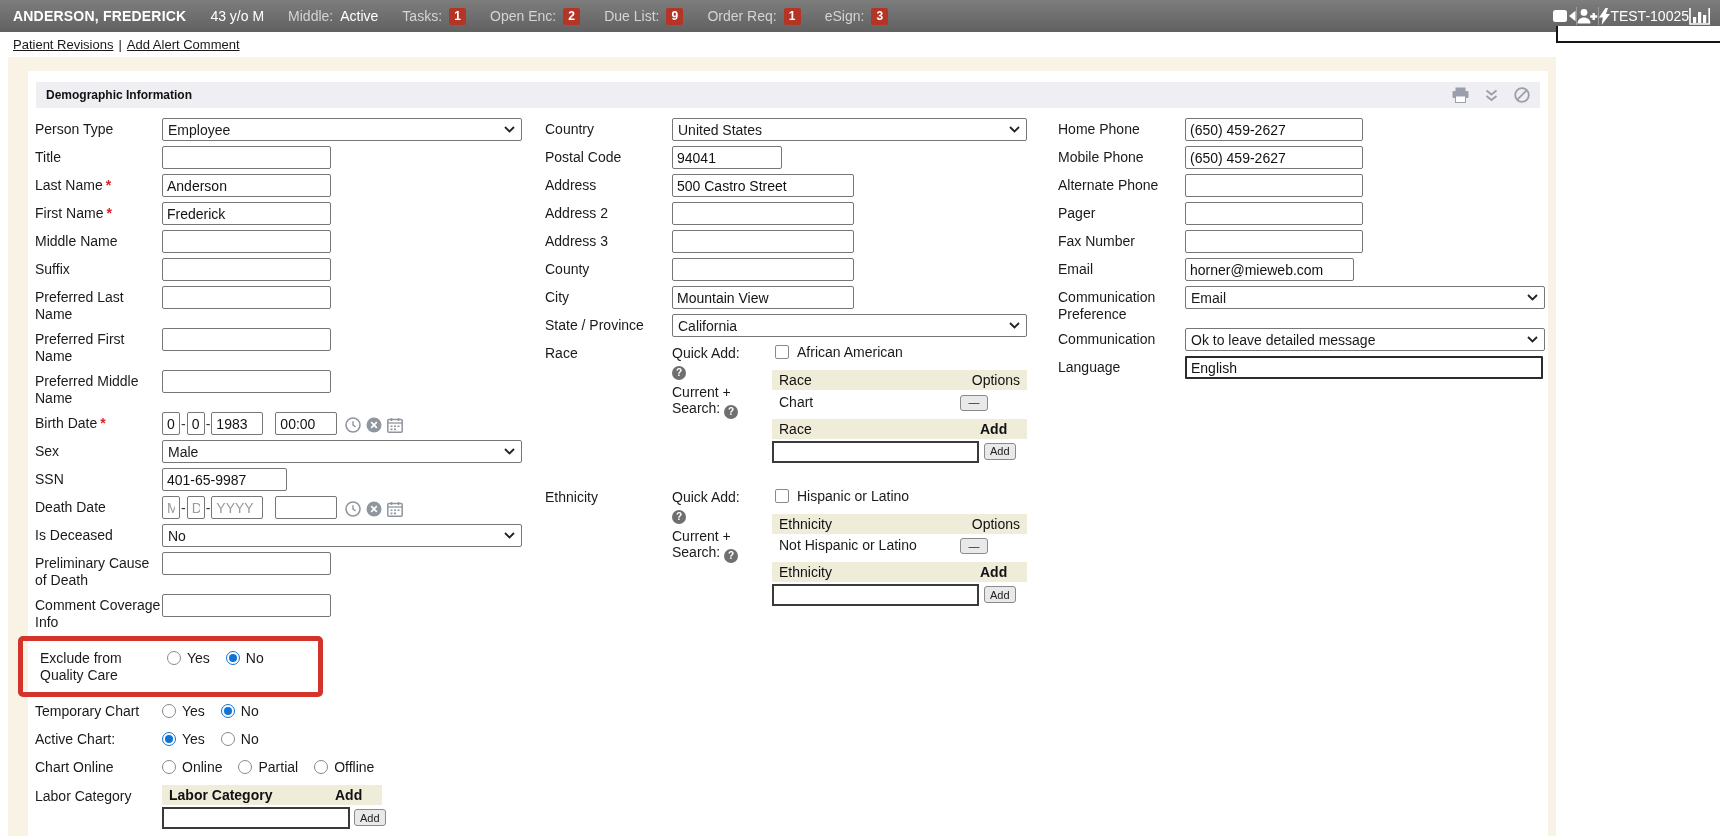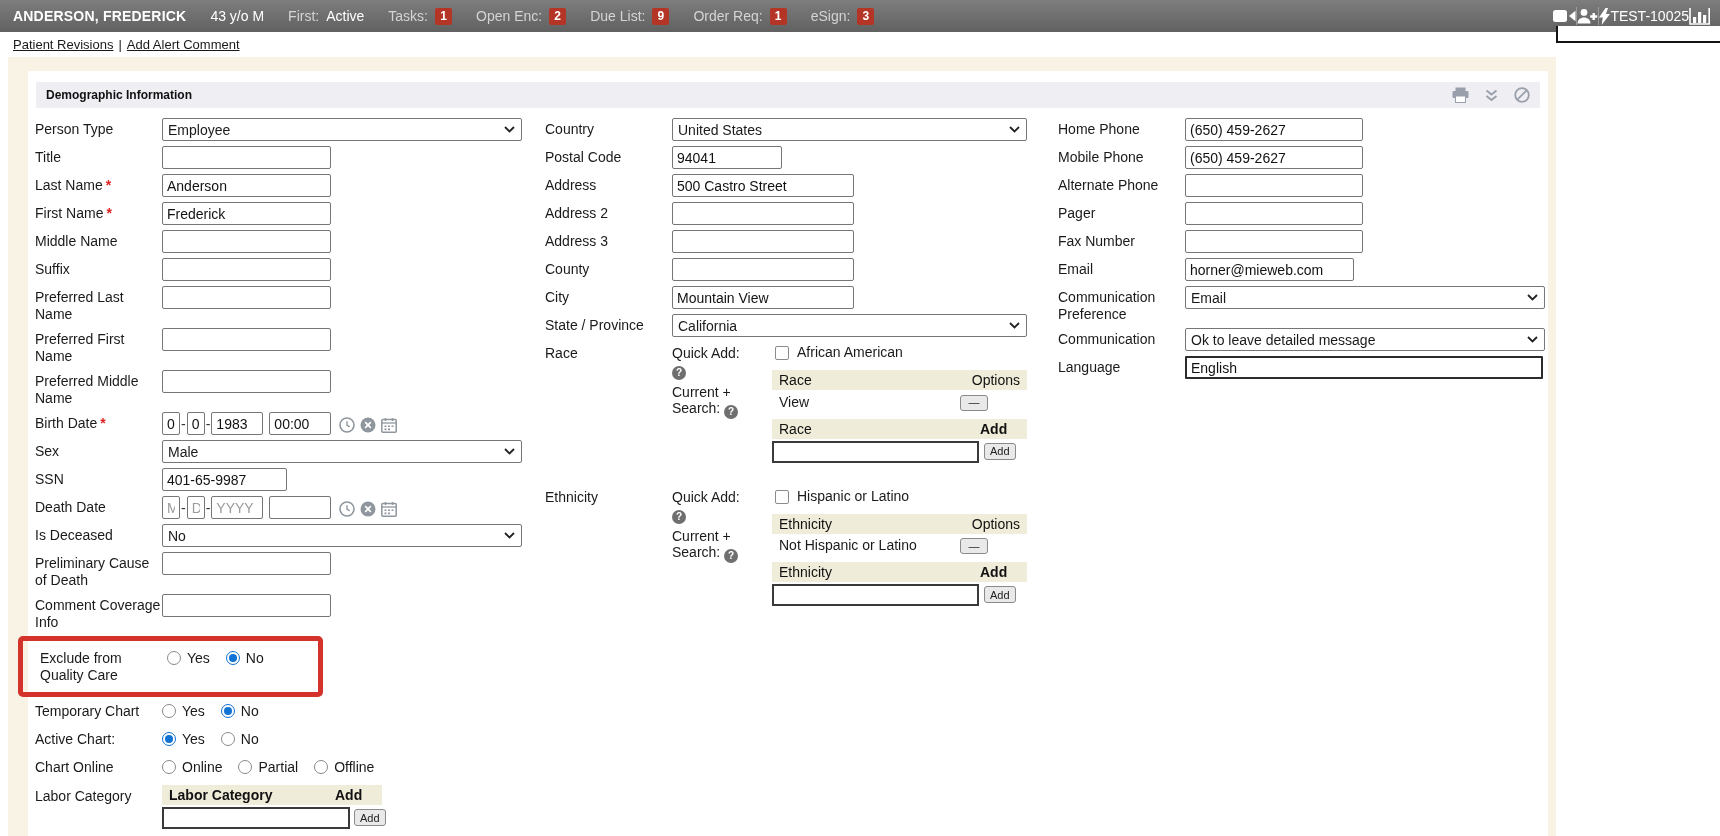--- a/index.html
+++ b/index.html
@@ -55,21 +55,21 @@
     font:14px "Liberation Sans", sans-serif; color:#111; background:#fff; }
   .txt.dark { border:2px solid #2b2b2b; border-radius:1px; }
   .w360{width:360px}.w358{width:358px}.w355{width:355px}.w185{width:169px}.w182{width:182px}
   .w178{width:178px}.w125{width:125px}.w110{width:110px}
   .sel { display:flex; align-items:center; height:23px; border:1px solid #767676; border-radius:2px;
     background:#fff; padding:0 6px 0 5px; cursor:pointer; }
   .sel .selval { flex:1; white-space:nowrap; overflow:hidden; }
   .chev { flex:none; margin-left:6px; display:flex; }
 
   
-  .dpart { width:18px; } .dyear { width:52px; } .dtime { width:62px; margin-left:6px; }
+  .dpart { width:18px; } .dyear { width:52px; } .dtime { width:62px; margin-left:12px; }
   .dash::before { content:"-"; } .dash { margin:0 1px; color:#333; }
   .dicons { display:flex; align-items:center; gap:5px; margin-left:8px; padding-top:3px; }
   .dicons span { cursor:pointer; display:flex; }
   .ph::placeholder { color:#9a9a9a; }
 
   
   .ropt { display:inline-flex; align-items:center; margin-right:16px; cursor:pointer; }
   .radio { width:14px; height:14px; border:1px solid #8a8a8a; border-radius:50%; background:#fff;
     display:inline-flex; align-items:center; justify-content:center; }
   .radio.on { border-color:#1173d4; }
@@ -97,41 +97,41 @@
     font:14px "Liberation Sans", sans-serif; padding:0 4px; }
   .addrow .addb { margin-left:5px; margin-top:2px; }
 
   
   .qacol { width:100px; flex:none; line-height:16px; padding-top:3px; }
   .helpq { display:inline-flex; width:14px; height:14px; border-radius:50%; background:#6f6f6f;
     color:#fff; font-size:10px; font-weight:bold; align-items:center; justify-content:center;
     vertical-align:-2px; cursor:pointer; }
   .helpq::after { content:"?"; }
   .stack { flex:1; }
-  .cbrow { display:flex; align-items:flex-end; margin:2px 0 10px 3px; }
+  .cbrow { display:flex; align-items:center; margin:2px 0 10px 3px; }
   .cbrow .rlbl { margin-left:8px; }
   .sect-gap { height:18px; }
 
   
   .labor { width:220px; }
   .labor .thead .c1 { font-weight:bold; }
   .labor .addinput { width:188px; }
   .labor .addb { margin-left:4px; }
 </style>
 </head>
 <body>
 
 <div class="page">
 
   <div class="topbar">
     <div class="tb-left">
       <span class="pname">ANDERSON, FREDERICK</span>
       <span>43 y/o M</span>
       <span class="tgroup">
-        <span class="tlabel">First:</span>
+        <span class="tlabel">Middle:</span>
         <span class="tvalue">Active</span>
       </span>
       <span class="tgroup">
         <span class="tlabel">Tasks:</span>
         <span class="badge">1</span>
       </span>
       <span class="tgroup">
         <span class="tlabel">Open Enc:</span>
         <span class="badge">2</span>
       </span>
@@ -523,21 +523,21 @@
         <div class="cbrow">
           <span class="cb"></span>
           <span class="rlbl">African American</span>
         </div>
         <div class="subtbl">
           <div class="thead">
             <span class="c1">Race</span>
             <span class="c2">Options</span>
           </div>
           <div class="trow">
-            <span class="c1">View</span>
+            <span class="c1">Chart</span>
             <span class="c2"><button class="btn minus">—</button></span>
           </div>
           <div class="thead" style="margin-top:4px">
             <span class="c1">Race</span>
             <span class="c2add">Add</span>
           </div>
           <div class="addrow">
             <input class="addinput" value="" style="">
             <button class="btn addb">Add</button>
           </div>

